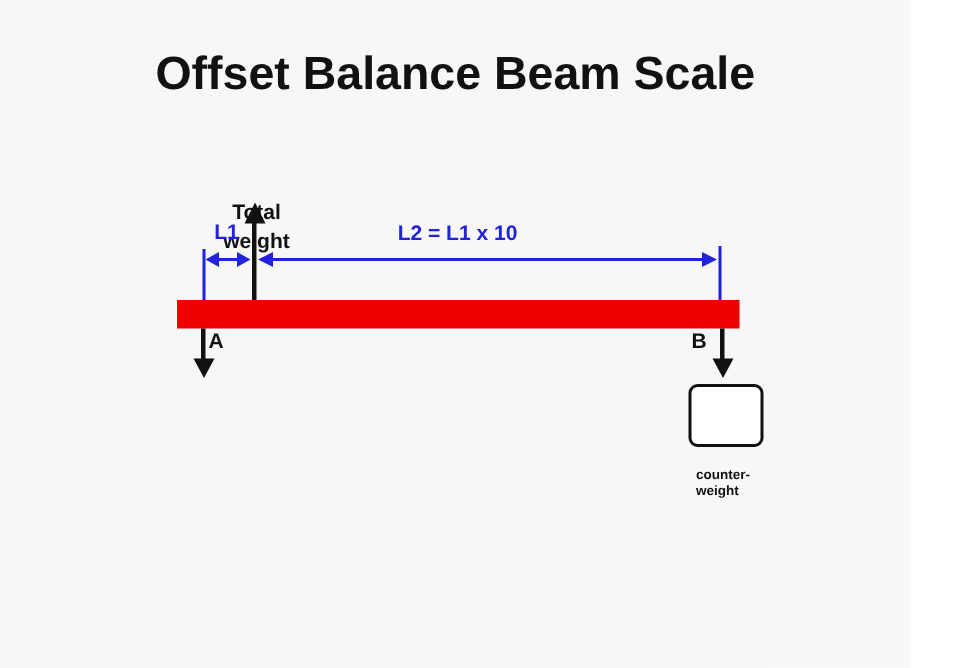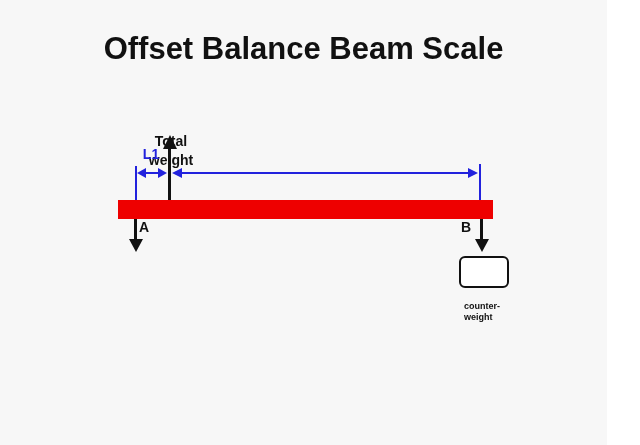--- a/index.html
+++ b/index.html
@@ -74,21 +74,21 @@
   
   .engine-box{
     left:89px;top:257px;width:90px;height:44px;
     background:#ffffff;border:3px solid #111;border-radius:10px;
     display:flex;align-items:center;justify-content:center;
   }
   .engine-text{font-size:20px;font-weight:bold;color:#111;}
   .cw-box{
     left:459px;top:256px;width:43px;height:24px;
     background:#ffffff;border:2px solid #111;border-radius:6px;
-    padding:3px 0 1px 3px;
+    padding:13px 0 1px 3px;
   }
   .cw-text{font-size:9px;font-weight:bold;line-height:11px;color:#111;}
 </style>
 </head>
 <body>
 
 <div class="canvas">
 
   <div class="abs page-title">Offset Balance Beam Scale</div>
 
@@ -97,20 +97,21 @@
 
   <div class="abs up-line"></div>
   <div class="abs up-head"></div>
 
   <div class="abs l1-label blue">L1</div>
   <div class="abs tick tick-a"></div>
   <div class="abs dim-line l1-line"></div>
   <div class="abs l1-head-left"></div>
   <div class="abs l1-head-right"></div>
 
+  <div class="abs l2-label blue">L2 = L1 x 10</div>
   <div class="abs tick tick-b"></div>
   <div class="abs dim-line l2-line"></div>
   <div class="abs l2-head-left"></div>
   <div class="abs l2-head-right"></div>
 
   <div class="abs beam"></div>
 
   <div class="abs pt-label pt-a">A</div>
   <div class="abs down-line down-line-a"></div>
   <div class="abs down-head down-head-a"></div>

